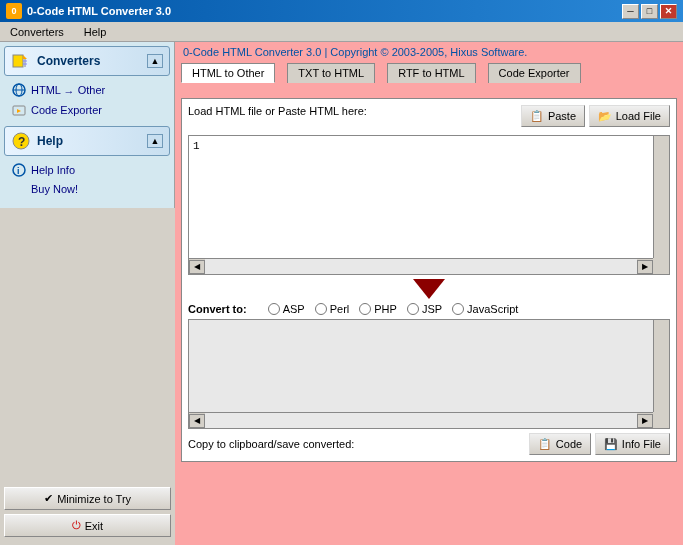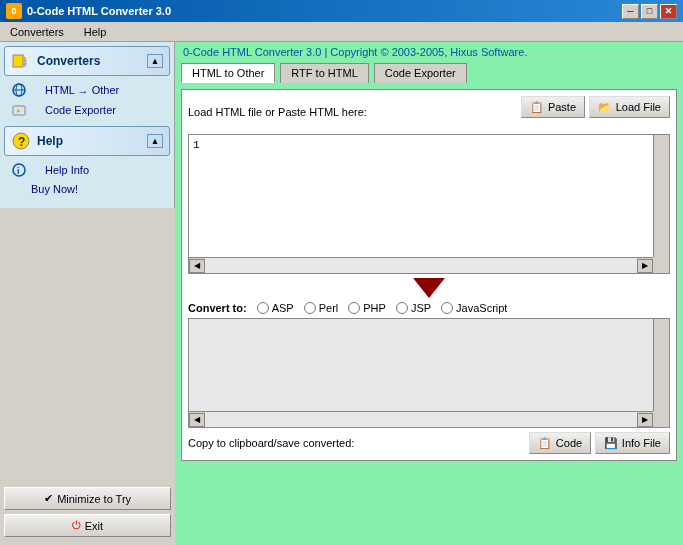--- a/index.html
+++ b/index.html
@@ -134,21 +134,21 @@
       align-items: center;
       justify-content: center;
       font-size: 9px;
       cursor: pointer;
     }
 
     .sidebar-item {
       padding: 3px 4px 3px 8px;
       display: flex;
       align-items: center;
-      gap: 19px;
+      gap: 5px;
       cursor: pointer;
       color: #000080;
       text-decoration: none;
       font-size: 11px;
     }
 
     .sidebar-item-icon {
       width: 14px;
       height: 14px;
       display: flex;
@@ -178,37 +178,37 @@
       font-size: 11px;
       display: flex;
       align-items: center;
       justify-content: center;
       gap: 4px;
     }
 
     
     .content-area {
       flex: 1;
-      background: #86efac;
+      background: #fca5a5;
       padding: 4px 6px;
       overflow: hidden;
     }
 
     .app-title {
       color: #0054a6;
       font-size: 11px;
       margin-bottom: 4px;
       padding-left: 2px;
     }
 
     
     .tab-bar {
       display: flex;
-      gap: 5px;
-      margin-bottom: 7px;
+      gap: 12px;
+      margin-bottom: 16px;
     }
     .tab {
       padding: 3px 10px;
       background: #d4d0c8;
       border: 1px solid #888;
       border-bottom: none;
       cursor: pointer;
       font-size: 11px;
       position: relative;
       top: 1px;
@@ -225,22 +225,22 @@
       background: #fff;
       border: 1px solid #888;
       padding: 6px;
       position: relative;
       z-index: 1;
     }
 
     .panel-header {
       display: flex;
       justify-content: space-between;
-      align-items: flex-end;
-      margin-bottom: 16px;
+      align-items: flex-start;
+      margin-bottom: 8px;
     }
 
     .panel-label {
       font-size: 11px;
       color: #000;
     }
 
     .panel-buttons {
       display: flex;
       gap: 4px;
@@ -347,20 +347,21 @@
       align-items: flex-end;
       gap: 10px;
       margin: 4px 0;
       font-size: 11px;
     }
     .convert-to-label { font-weight: bold; }
     .radio-group {
       display: flex;
       gap: 10px;
       align-items: center;
+      margin-left: 11px;
     }
     .radio-item {
       display: flex;
       align-items: center;
       gap: 3px;
       cursor: pointer;
     }
     .radio-input {
       width: 12px;
       height: 12px;
@@ -495,20 +496,21 @@
       </button>
     </div>
   </div>
 
   <div class="content-area">
 
     <div class="app-title">0-Code HTML Converter 3.0 | Copyright © 2003-2005, Hixus Software.</div>
 
     <div class="tab-bar">
       <div class="tab active">HTML to Other</div>
+      <div class="tab">TXT to HTML</div>
       <div class="tab">RTF to HTML</div>
       <div class="tab">Code Exporter</div>
     </div>
 
     <div class="panel">
 
       <div class="panel-header">
         <span class="panel-label">Load HTML file or Paste HTML here:</span>
         <div class="panel-buttons">
           <button class="small-btn">

